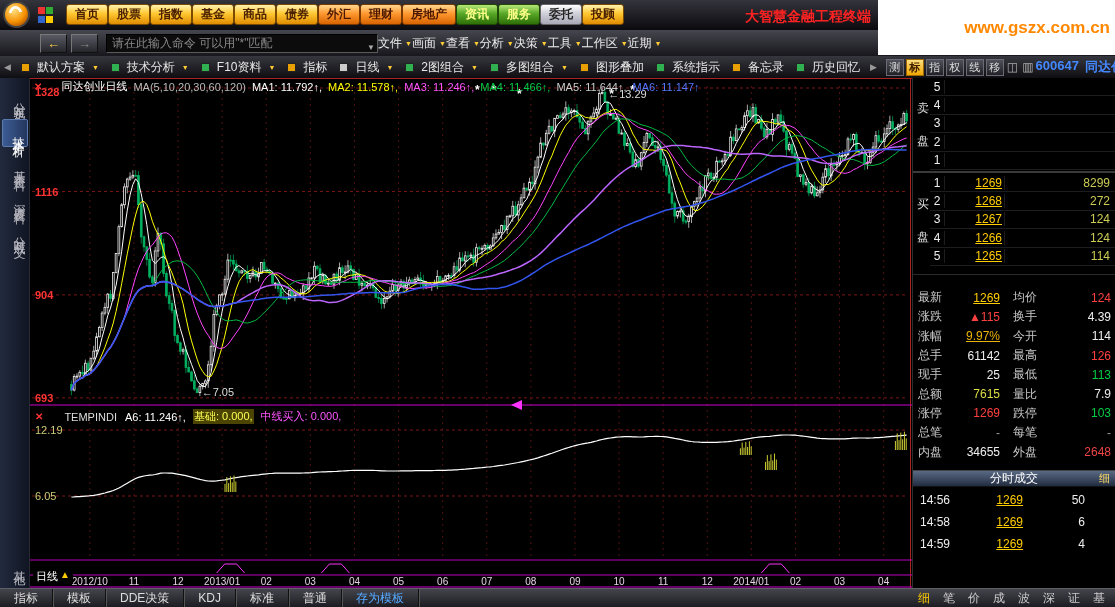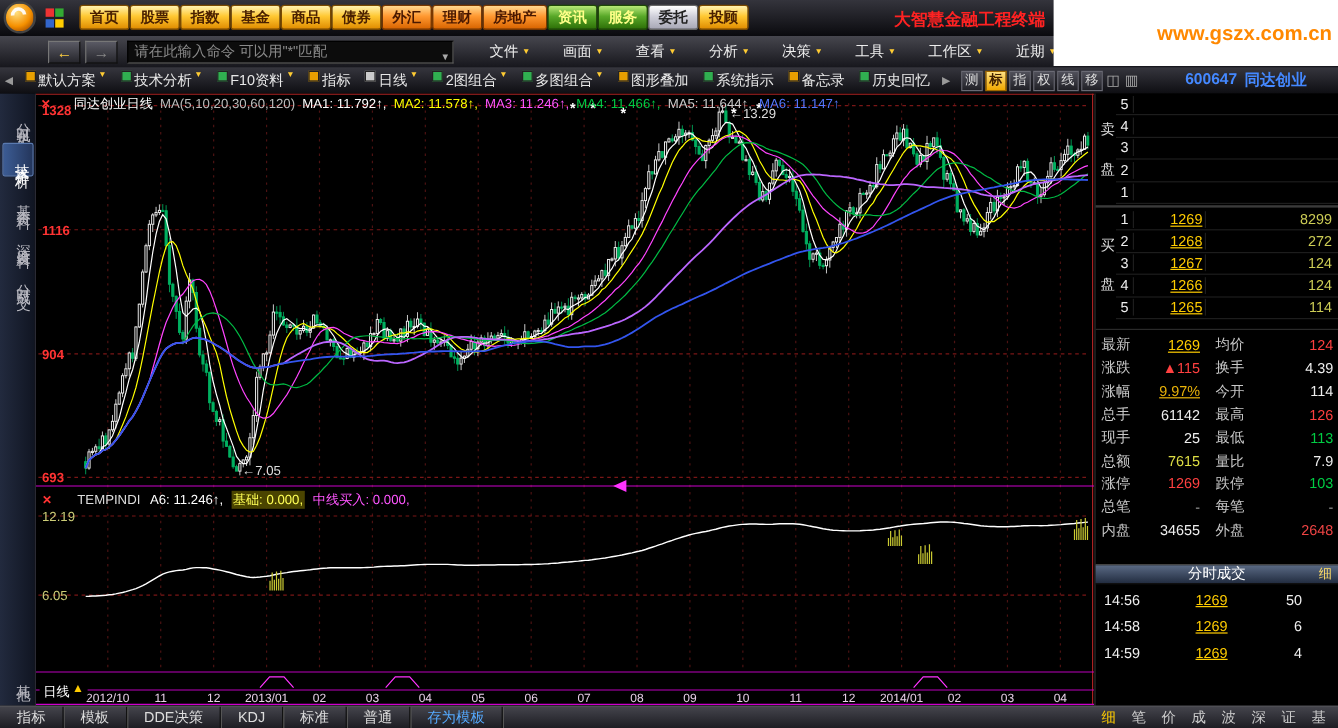--- a/index.html
+++ b/index.html
@@ -25,29 +25,29 @@
 .wm-title{font-size:25px;font-weight:bold;color:#e60000;line-height:27px;letter-spacing:1px}
 .wm-url{font-size:17px;font-weight:bold;color:#ff8800}
 
 
 .menubar{position:absolute;left:0;top:30px;width:1115px;height:26px;background:linear-gradient(#46464e,#17171d);display:flex;align-items:center}
 .nav-arrow{width:27px;height:19px;margin-left:4px;background:linear-gradient(#5a5a64,#26262c);border:1px solid #111;border-top-color:#777;border-left-color:#777;text-align:center;line-height:17px;font-size:13px}
 .nav-arrow.back{margin-left:40px;color:#ffd040}
 .nav-arrow.fwd{color:#888}
 .cmd{position:relative;margin-left:8px;width:272px;height:19px;background:#0c0c0c;border:1px solid #000;border-bottom-color:#5a5a5a;border-right-color:#5a5a5a;color:#8a8a8a;font-size:12px;line-height:17px;padding:0 14px 0 5px;white-space:nowrap;overflow:hidden}
 .cmd-drop{position:absolute;right:2px;top:4px;font-size:8px;color:#aaa}
-#menus{display:flex;margin-left:30px;gap:27px}
+#menus{display:flex;}
 .menu{display:flex;align-items:center;gap:3px;color:#eeeeee;font-size:12px;white-space:nowrap}
 .m-arrow{font-size:7px;color:#ffcc33}
 
 
 .toolbar{position:absolute;left:0;top:56px;width:1115px;height:22px;background:linear-gradient(#36363e,#0e0e12);display:flex;align-items:center;color:#e8e8e8;font-size:12px}
 .tb-scroll{color:#999;font-size:9px;padding:0 4px}
 #tb-items{display:flex;align-items:center}
-.tb-item{display:flex;gap:2px;margin:0 6px;white-space:nowrap}
+.tb-item{display:flex;align-items:center;gap:7px;margin:0 6px;white-space:nowrap}
 .tb-ico{width:9px;height:9px;border:1px solid #222;display:block}
 #tb-minis{display:flex;margin-left:4px}
 .mini{width:18px;height:17px;margin:0 1px;background:linear-gradient(#50505a,#202026);border:1px solid #6a6a74;color:#ddd;font-size:11px;text-align:center;line-height:15px}
 .mini.active{background:linear-gradient(#ffe080,#f0a800);border-color:#a06800;color:#402000;font-weight:bold}
 .win-ico{color:#aaa;font-size:12px;margin:0 2px}
 .stock-label{margin-left:auto;margin-right:26px;font-size:13px;font-weight:bold;color:#4488ff;display:flex;gap:6px;white-space:nowrap}
 
 
 #sidebar{position:absolute;left:0;top:78px;width:30px;height:510px;background:linear-gradient(90deg,#222a3e,#101522);border-right:1px solid #2a2a34;display:flex;flex-direction:column;align-items:center;padding-top:8px}
 .side-tab{writing-mode:vertical-rl;text-orientation:upright;letter-spacing:3px;color:#b8b8c0;font-size:12px;padding:7px 0;margin-bottom:7px;width:26px;text-align:center;border-radius:2px}
@@ -71,21 +71,21 @@
 
 .right-panel{position:absolute;left:912px;top:78px;width:203px;height:510px;background:#000;border-left:1px solid #2e2e2e}
 #order-book{position:absolute;left:0;top:0;right:0}
 .ob-group{position:relative;padding-left:17px}
 .ob-side{position:absolute;left:4px;color:#dddddd;font-size:12px}
 .ob-row{display:flex;height:18.4px;align-items:center;font-size:12px;border-bottom:1px solid #1d1d1d}
 .ob-idx{width:15px;text-align:center;color:#eeeeee;border-right:1px solid #1d1d1d}
 .ob-price{width:60px;text-align:right;color:#ffcc00;text-decoration:underline;padding-right:2px;border-right:1px solid #1d1d1d}
 .ob-vol{flex:1;text-align:right;padding-right:5px;color:#cccc55}
 .ob-divider{height:2px;background:#3a3a3a;margin:1px 0}
-#quote{position:absolute;left:0;top:196px;right:0;border-top:1px solid #2a2a2a;padding-top:3px}
+#quote{position:absolute;left:0;top:196px;right:0;border-top:1px solid #2a2a2a;padding-top:13px}
 .q-row{display:flex;height:19.3px;align-items:center;font-size:12px}
 .q-l{width:29px;padding-left:5px;color:#c8c8c8;white-space:nowrap}
 .q-l2{width:42px;padding-left:13px}
 .q-v1{width:58px;text-align:right}
 .q-v2{flex:1;text-align:right;padding-right:4px}
 .q-u{text-decoration:underline}
 .ticks-head{position:absolute;left:0;top:392px;right:0;height:17px;background:linear-gradient(#5a6a84,#222c40);display:flex;align-items:center;justify-content:center;color:#fff;font-size:12px;border-top:1px solid #444;border-bottom:1px solid #111}
 .ticks-detail{position:absolute;right:5px;color:#ffdd66;font-size:11px}
 #tick-rows{position:absolute;left:0;top:411px;right:0}
 .t-row{display:flex;height:22px;align-items:center;font-size:12px}

